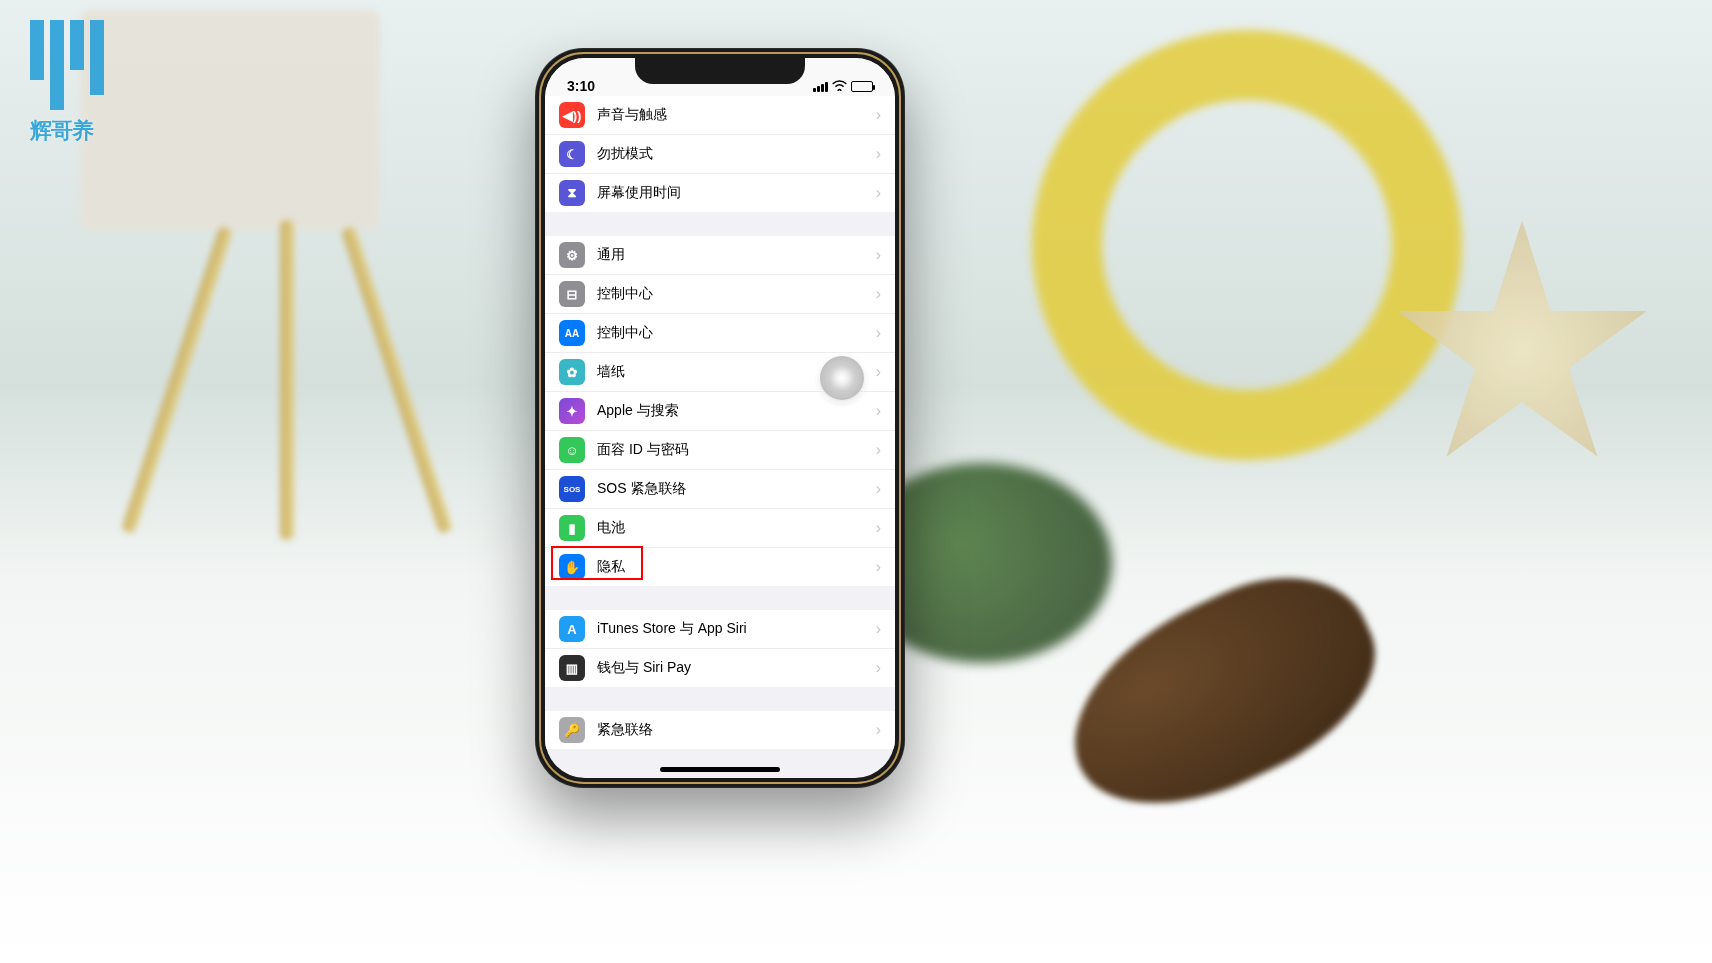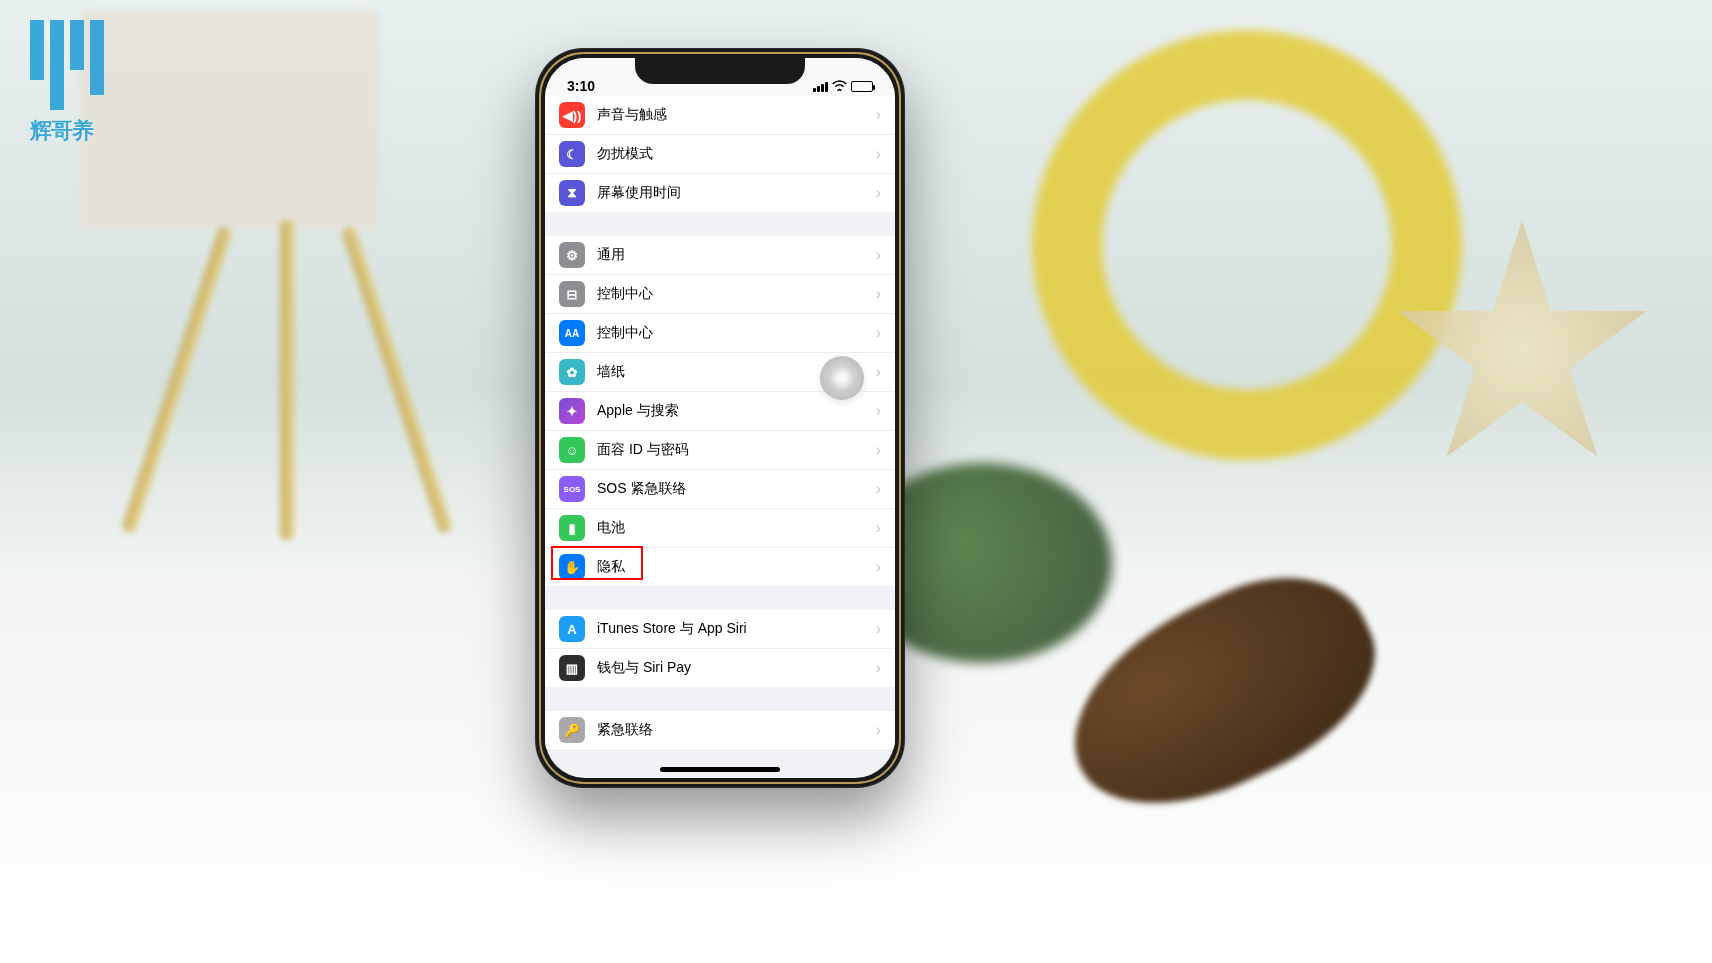--- a/index.html
+++ b/index.html
@@ -202,21 +202,21 @@
     }
     
     .ic-red{background:#ff3b30}
     .ic-purple{background:#5856d6}
     .ic-purple2{background:#5856d6}
     .ic-grey{background:#8e8e93}
     .ic-blue{background:#007aff}
     .ic-cyan{background:#38b8c6}
     .ic-star{background:linear-gradient(135deg,#7b4bd6,#b84bd6)}
     .ic-green{background:#34c759}
-    .ic-sos{background:#8b5cf6}
+    .ic-sos{background:#1d4ed8}
     .ic-bat{background:#34c759}
     .ic-hand{background:#007aff}
     .ic-astore{background:#1e9ef5}
     .ic-wallet{background:#2d2d2d}
     .ic-key{background:#a8a8ad}
   </style>
 </head>
 <body>
 
 <div class="bg-stand">

